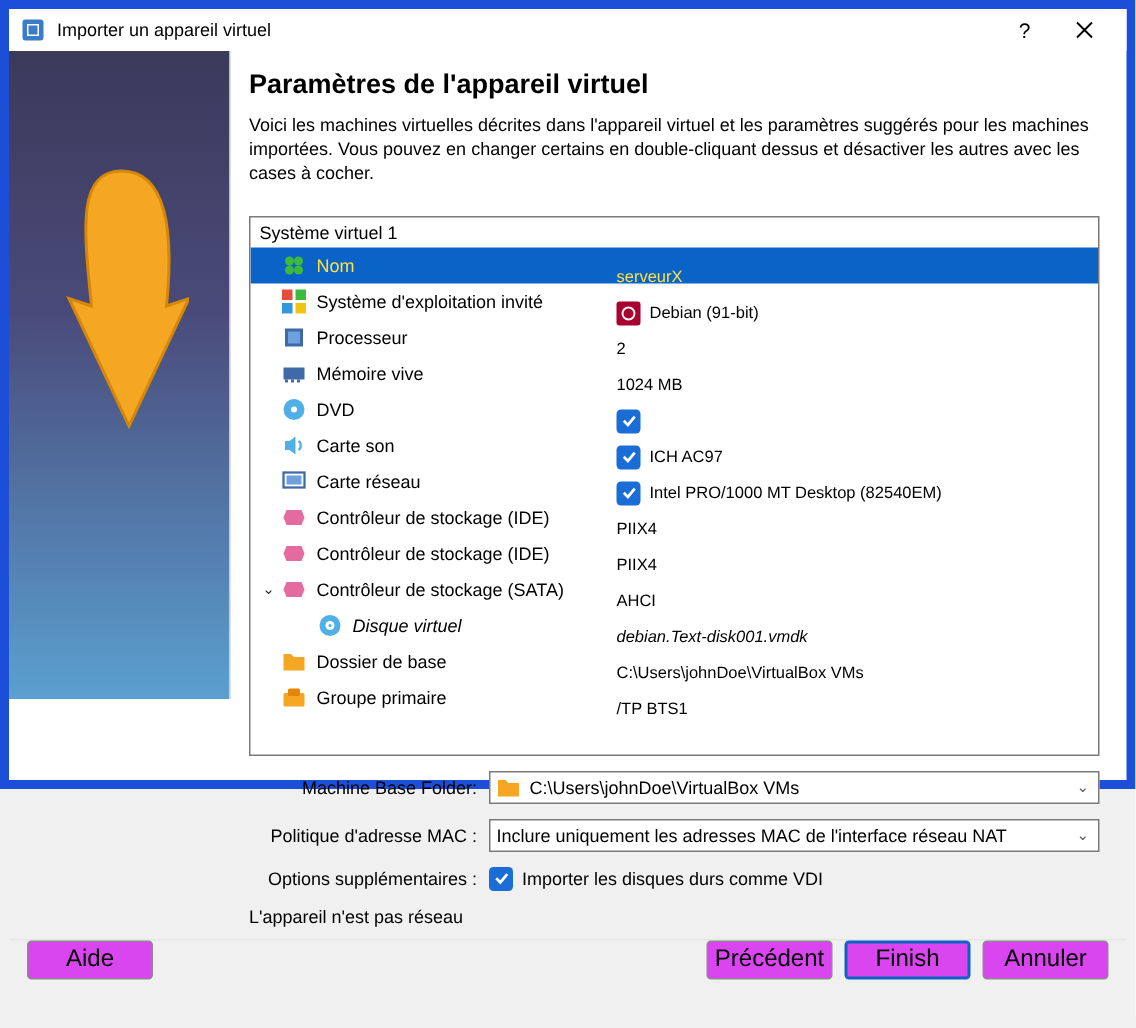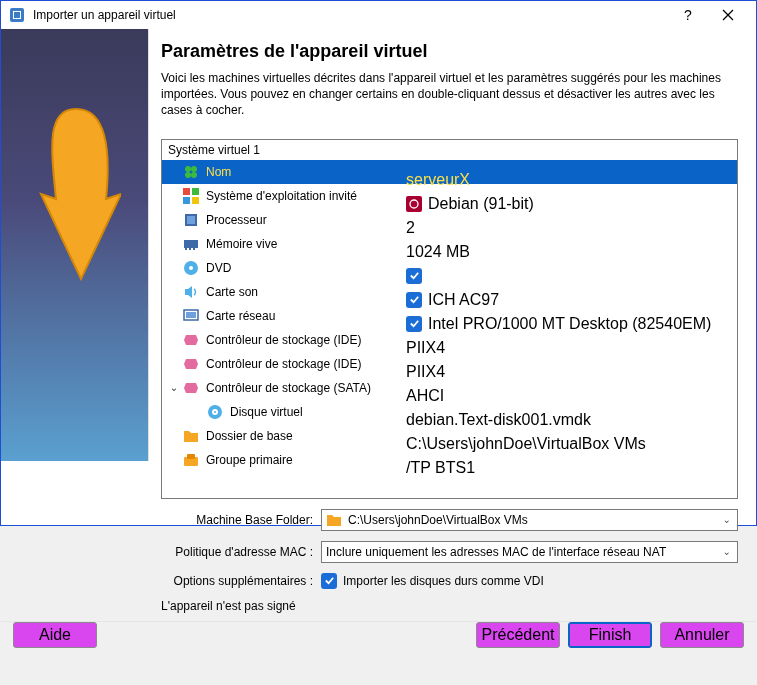--- a/index.html
+++ b/index.html
@@ -1,36 +1,36 @@
 <!DOCTYPE html>
 <html><head>
 <meta charset="utf-8">
 <style>
 * { box-sizing: border-box; margin: 0; padding: 0; }
 body { font-family: "Segoe UI", Tahoma, sans-serif; font-size: 12px; background: #f0f0f0; width: 757px; height: 685px; overflow: hidden; }
-.window { background: #fff; width: 757px; height: 526px; display: flex; flex-direction: column; border: 1px solid #1d4ed8; }
+.window { background: #fff; width: 757px; height: 526px; display: flex; flex-direction: column; border: 6px solid #1d4ed8; }
 .titlebar { height: 32px; display: flex; align-items: center; padding: 0 8px; background: #fff; }
 .titlebar .app-icon { width: 16px; height: 16px; margin-right: 8px; }
 .titlebar .title { flex: 1; font-size: 12px; }
 .titlebar .tbtn { width: 40px; height: 28px; display: flex; align-items: center; justify-content: center; font-size: 14px; cursor: default; }
 .content { flex: 1; display: flex; }
 .sidebar-img { width: 148px; height: 432px; background: linear-gradient(180deg,#3a3a5a 0%,#4a4a7a 40%,#5aa0d0 100%); position: relative; overflow: hidden; border-right: 1px solid #ddd; }
 .sidebar-img .arrow { position: absolute; left: 30px; top: 70px; }
 .main { flex: 1; padding: 12px 18px 8px 12px; display: flex; flex-direction: column; justify-content: space-between; }
 h2.page-title { font-size: 18px; font-weight: 700; margin-bottom: 8px; }
 .desc { font-size: 12px; line-height: 1.35; margin-bottom: 20px; }
 .treepanel { border: 1px solid #7a7a7a; height: 360px; overflow-y: auto; background: #fff; }
 .tree-header { padding: 3px 6px; font-size: 12px; }
 .row { display: flex; align-items: center; height: 24px; padding-left: 20px; }
 .row.selected { background: #0a63c7; color: #fde047; }
 .row .expander { width: 12px; display: inline-flex; justify-content: center; margin-left: -14px; margin-right: 2px; color: #333; font-size: 10px; cursor: default; }
 .row .icon { width: 18px; height: 18px; margin-right: 6px; display: inline-flex; align-items: center; justify-content: center; }
 .row .label { width: 200px; font-size: 12px; }
-.row .value { flex: 1; font-size: 16px; display: flex; align-items: center; margin-top: 16px; }
-.row.child { padding-left: 44px; }
+.row .value { flex: 1; font-size: 11px; display: flex; align-items: center; margin-top: 16px; }
+.row.child { padding-left: 44px; font-style: italic; }
 .row.child .label { width: 176px; }
 .check { width: 16px; height: 16px; background: #1a6dd6; border-radius: 3px; display: inline-flex; align-items: center; justify-content: center; margin-right: 6px; }
 .check svg { width: 11px; height: 11px; }
 .formrow { display: flex; align-items: center; margin-top: 10px; font-size: 12px; }
 .formrow .flabel { width: 160px; text-align: right; padding-right: 8px; }
 .formrow .fcontrol { flex: 1; display: flex; align-items: center; }
 .combo { flex: 1; border: 1px solid #7a7a7a; height: 22px; display: flex; align-items: center; padding: 0 4px; background: #fff; position: relative; }
 .combo .caret { position: absolute; right: 6px; font-size: 10px; color: #555; }
 .combo .folder-ico { width: 16px; height: 14px; margin-right: 6px; }
 .sign-note { font-size: 12px; margin-top: 10px; }
@@ -283,21 +283,21 @@
         <div class="fcontrol" style="align-items:center">
           <span class="check">
               <svg viewBox="0 0 12 12">
                 <path d="M2 6 L5 9 L10 3" stroke="#fff" stroke-width="2" fill="none"></path>
               </svg>
             </span>
           <span>Importer les disques durs comme VDI</span>
         </div>
       </div>
 
-      <div class="sign-note">L'appareil n'est pas signé</div>
+      <div class="sign-note">L'appareil n'est pas réseau</div>
     </div>
   </div>
 
   <div class="footer">
     <button class="btn">Aide</button>
     <div class="spacer"></div>
     <button class="btn">Précédent</button>
     <button class="btn primary">Finish</button>
     <button class="btn">Annuler</button>
   </div>

